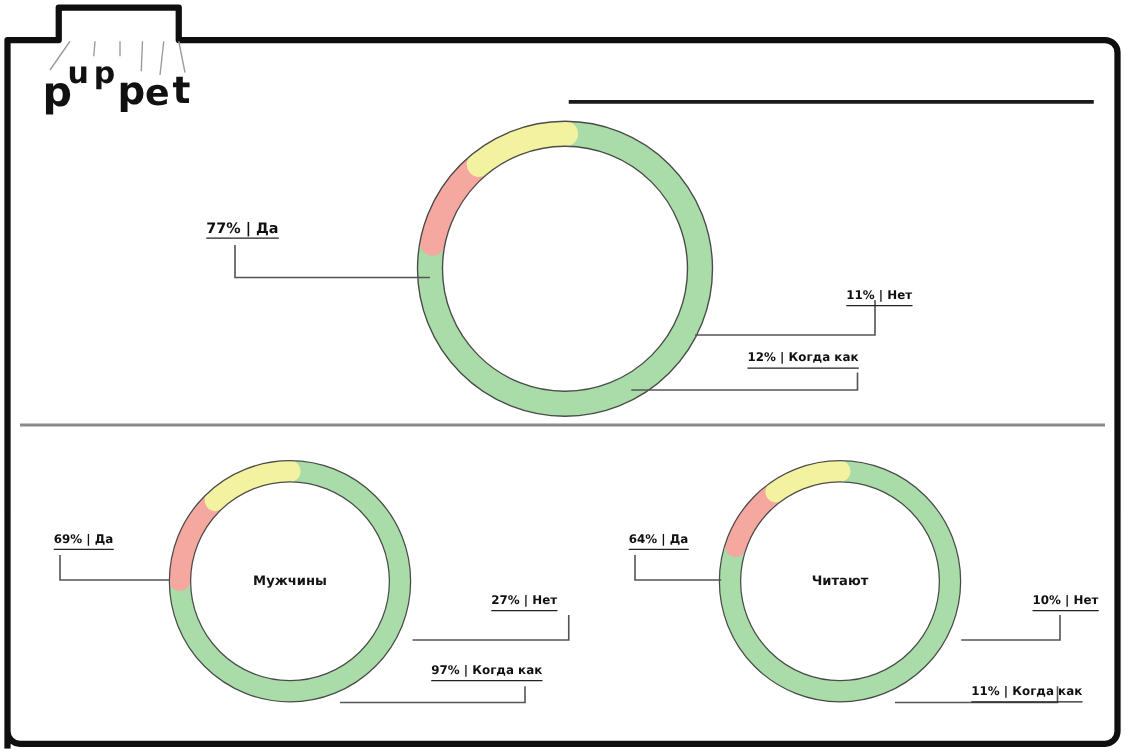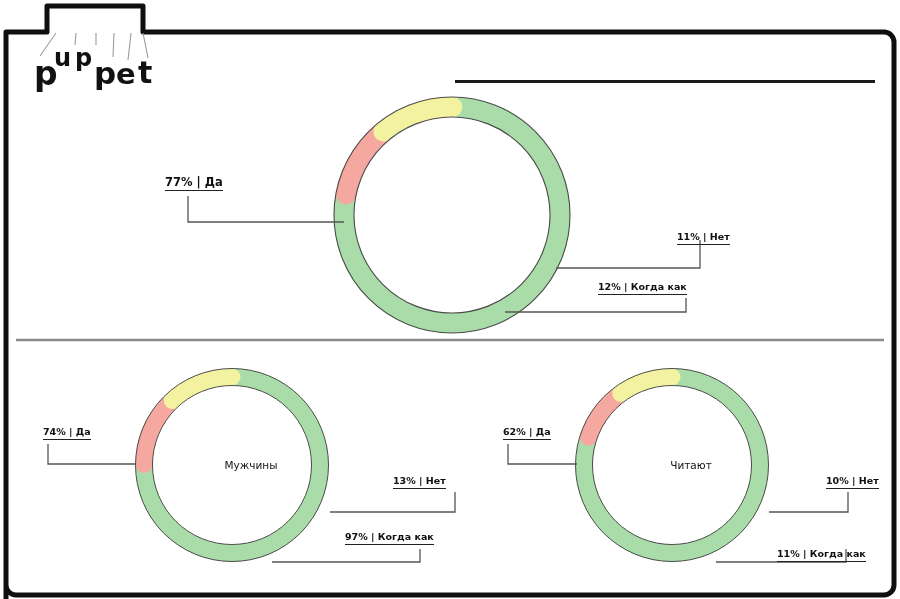--- a/index.html
+++ b/index.html
@@ -72,26 +72,25 @@
     padding-bottom: 1px;
     line-height: 1.15;
   }
   .callout.big  { font-size: 11.5px; }
   .callout.small{ font-size: 9.5px; }
 
   
   .center-label {
     position: absolute;
     font-family: "DejaVu Sans", sans-serif;
-    font-weight: normal;
+    font-weight: bold;
     font-size: 10.5px;
     color: #141414;
     white-space: nowrap;
     transform: translate(-50%, -50%);
-    margin-left: 19px;
   }
 </style>
 </head>
 <body>
 
 <div id="infographic">
 
   <svg class="frame-svg" viewBox="0 0 900 599">
     <path d="M 6 599 L 6 32 L 47 32 L 47 6 L 143 6 L 143 32 L 884 32
              A 10 10 0 0 1 894 42 L 894 585 A 10 10 0 0 1 884 595 L 16 595
@@ -182,23 +181,23 @@
       <path d="M 508 444 L 508 464 L 577 464"></path>
       <path d="M 848 492 L 848 512 L 769 512"></path>
       <path d="M 846 549 L 846 562 L 716 562"></path>
     </g>
   </svg>
 
   <div class="callout big" style="left:165px; top:176px;">77% | Да</div>
   <div class="callout small" style="left:677px; top:232px;">11% | Нет</div>
   <div class="callout small" style="left:586px; top:282px;margin-left:12px;">12% | Когда как</div>
 
-  <div class="callout small" style="left:43px; top:427px;">74% | Да</div>
-  <div class="callout small" style="left:393px; top:476px;">13% | Нет</div>
+  <div class="callout small" style="left:43px; top:427px;">69% | Да</div>
+  <div class="callout small" style="left:393px; top:476px;">27% | Нет</div>
   <div class="callout small" style="left:345px; top:532px;">97% | Когда как</div>
   <div class="center-label" style="left:232px; top:465px;">Мужчины</div>
 
-  <div class="callout small" style="left:503px; top:427px;">62% | Да</div>
+  <div class="callout small" style="left:503px; top:427px;">64% | Да</div>
   <div class="callout small" style="left:826px; top:476px;">10% | Нет</div>
   <div class="callout small" style="left:777px; top:532px;margin-top:17px;">11% | Когда как</div>
   <div class="center-label" style="left:672px; top:465px;">Читают</div>
 
 </div>
 
 </body></html>

